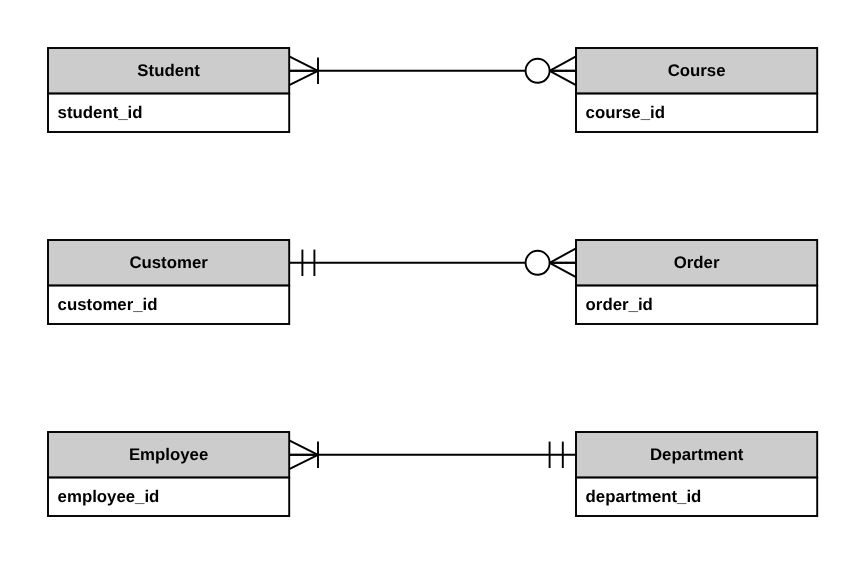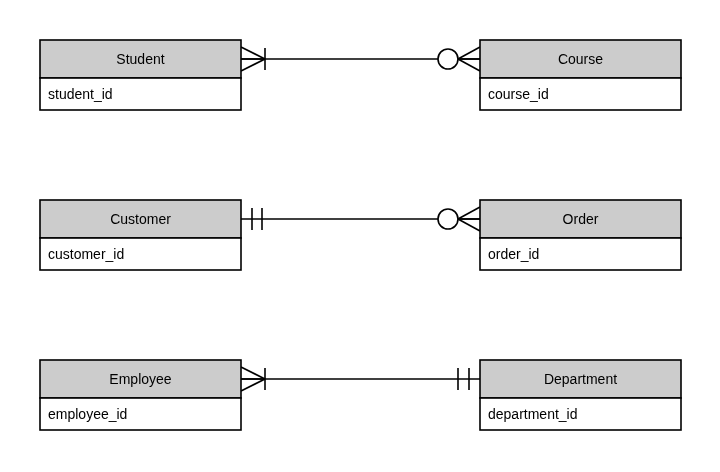--- a/index.html
+++ b/index.html
@@ -13,20 +13,21 @@
     position: relative;
     overflow: hidden;
     font-family: "Liberation Sans", sans-serif;
   }
   #canvas-root {
     position: absolute;
     left: 0;
     top: 0;
     width: 612px;
     height: 472px;
+    font-weight: bold;
   }
   svg.er-canvas {
     display: block;
     width: 720px;
     height: 472px;
   }
   .entity-header-rect {
     fill: #cccccc;
     stroke: #000000;
     stroke-width: 1.6;

